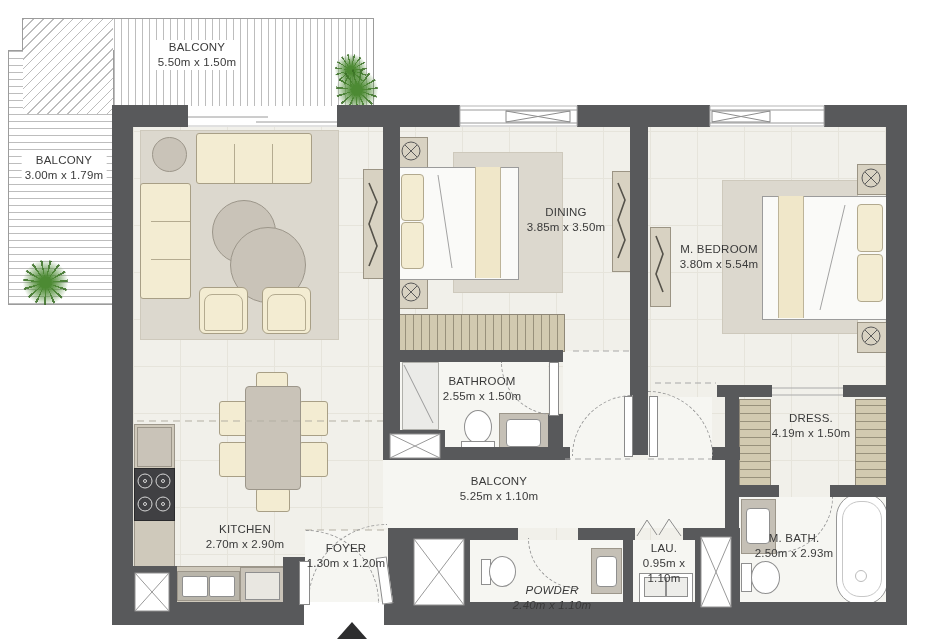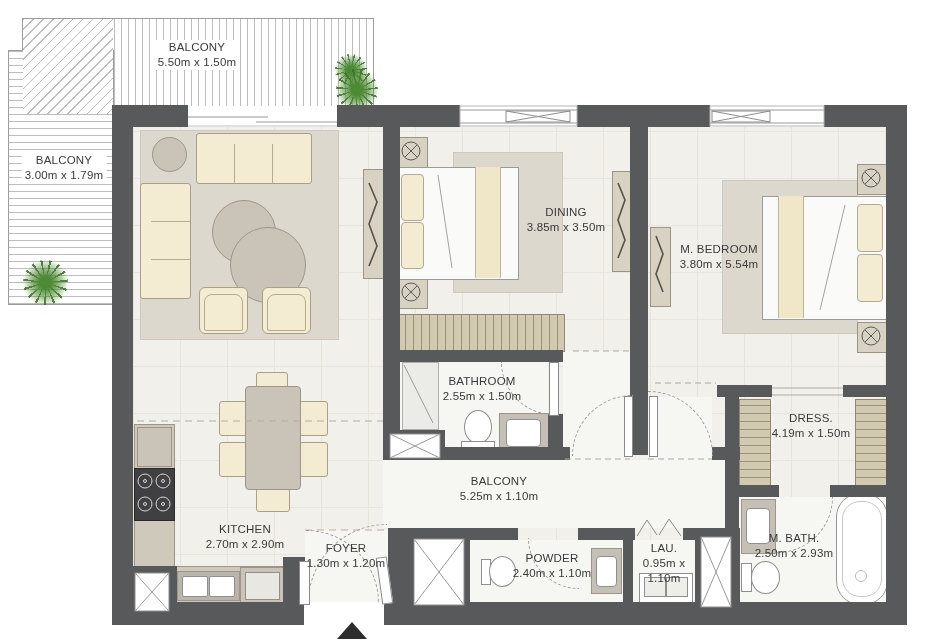--- a/index.html
+++ b/index.html
@@ -311,21 +311,21 @@
     <div>4.19m x 1.50m</div>
   </div>
   <div class="rlabel" style="left:245px;top:522px;">
     <div>KITCHEN</div>
     <div>2.70m x 2.90m</div>
   </div>
   <div class="rlabel" style="left:346px;top:541px;">
     <div>FOYER</div>
     <div>1.30m x 1.20m</div>
   </div>
-  <div class="rlabel" style="left:552px;top:551px;">
+  <div class="rlabel" style="left:552px;top:583px;font-style:italic;">
     <div>POWDER</div>
     <div>2.40m x 1.10m</div>
   </div>
   <div class="rlabel" style="left:664px;top:541px;">
     <div>LAU.</div>
     <div>0.95m x</div>
     <div>1.10m</div>
   </div>
   <div class="rlabel" style="left:794px;top:531px;">
     <div>M. BATH.</div>

